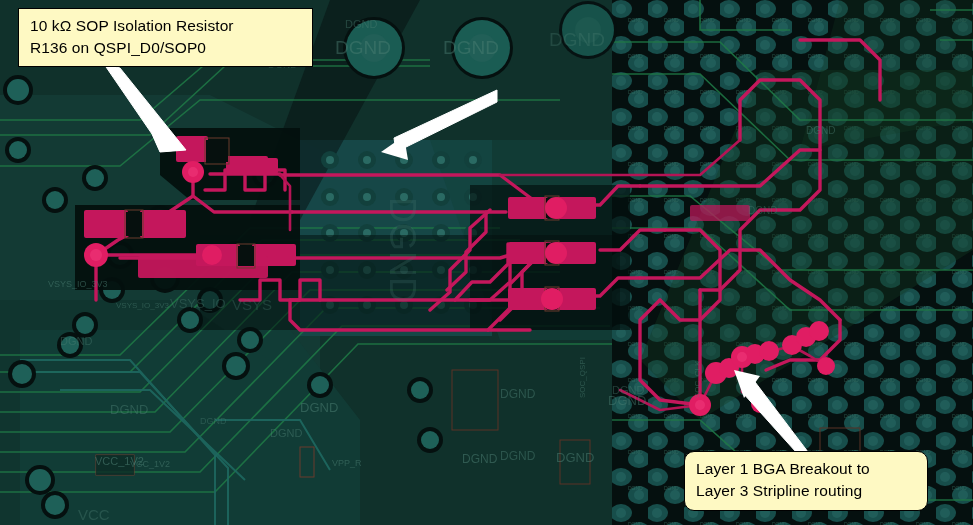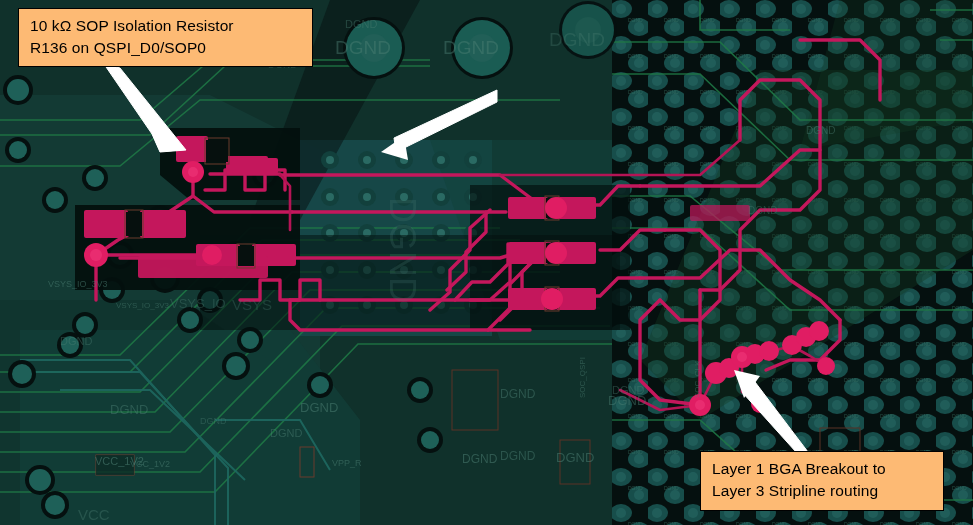--- a/index.html
+++ b/index.html
@@ -10,34 +10,34 @@
     position: relative;
     width: 973px; height: 525px;
     overflow: hidden;
     background: #0a1a18;
   }
   #pcb { position:absolute; left:0; top:0; width:973px; height:525px; display:block; }
 
   
   .callout {
     position: absolute;
-    background: #fdba74;
+    background: #fef9c3;
     border: 1.6px solid #000000;
     color: #000000;
     font-size: 15.5px;
     line-height: 1.42;
     padding: 6px 10px 7px 11px;
     box-sizing: border-box;
     white-space: pre-line;
     letter-spacing: 0.1px;
     z-index: 40;
   }
   #callout-resistor { left: 18px;  top: 8px;   width: 295px; height: 59px; }
   #callout-flash    { left: 497px; top: 58px;  width: 241px; height: 45px; }
-  #callout-bga      { left: 700px; top: 451px; width: 244px; height: 60px; }
+  #callout-bga      { left: 684px; top: 451px; width: 244px; height: 60px; border-radius: 10px; }
 
   .leader { position: absolute; z-index: 35; pointer-events: none; }
 </style>
 </head>
 <body>
 
 <div id="stage">
 
   <svg id="pcb" viewBox="0 0 973 525" xmlns="http://www.w3.org/2000/svg">
     <defs>

